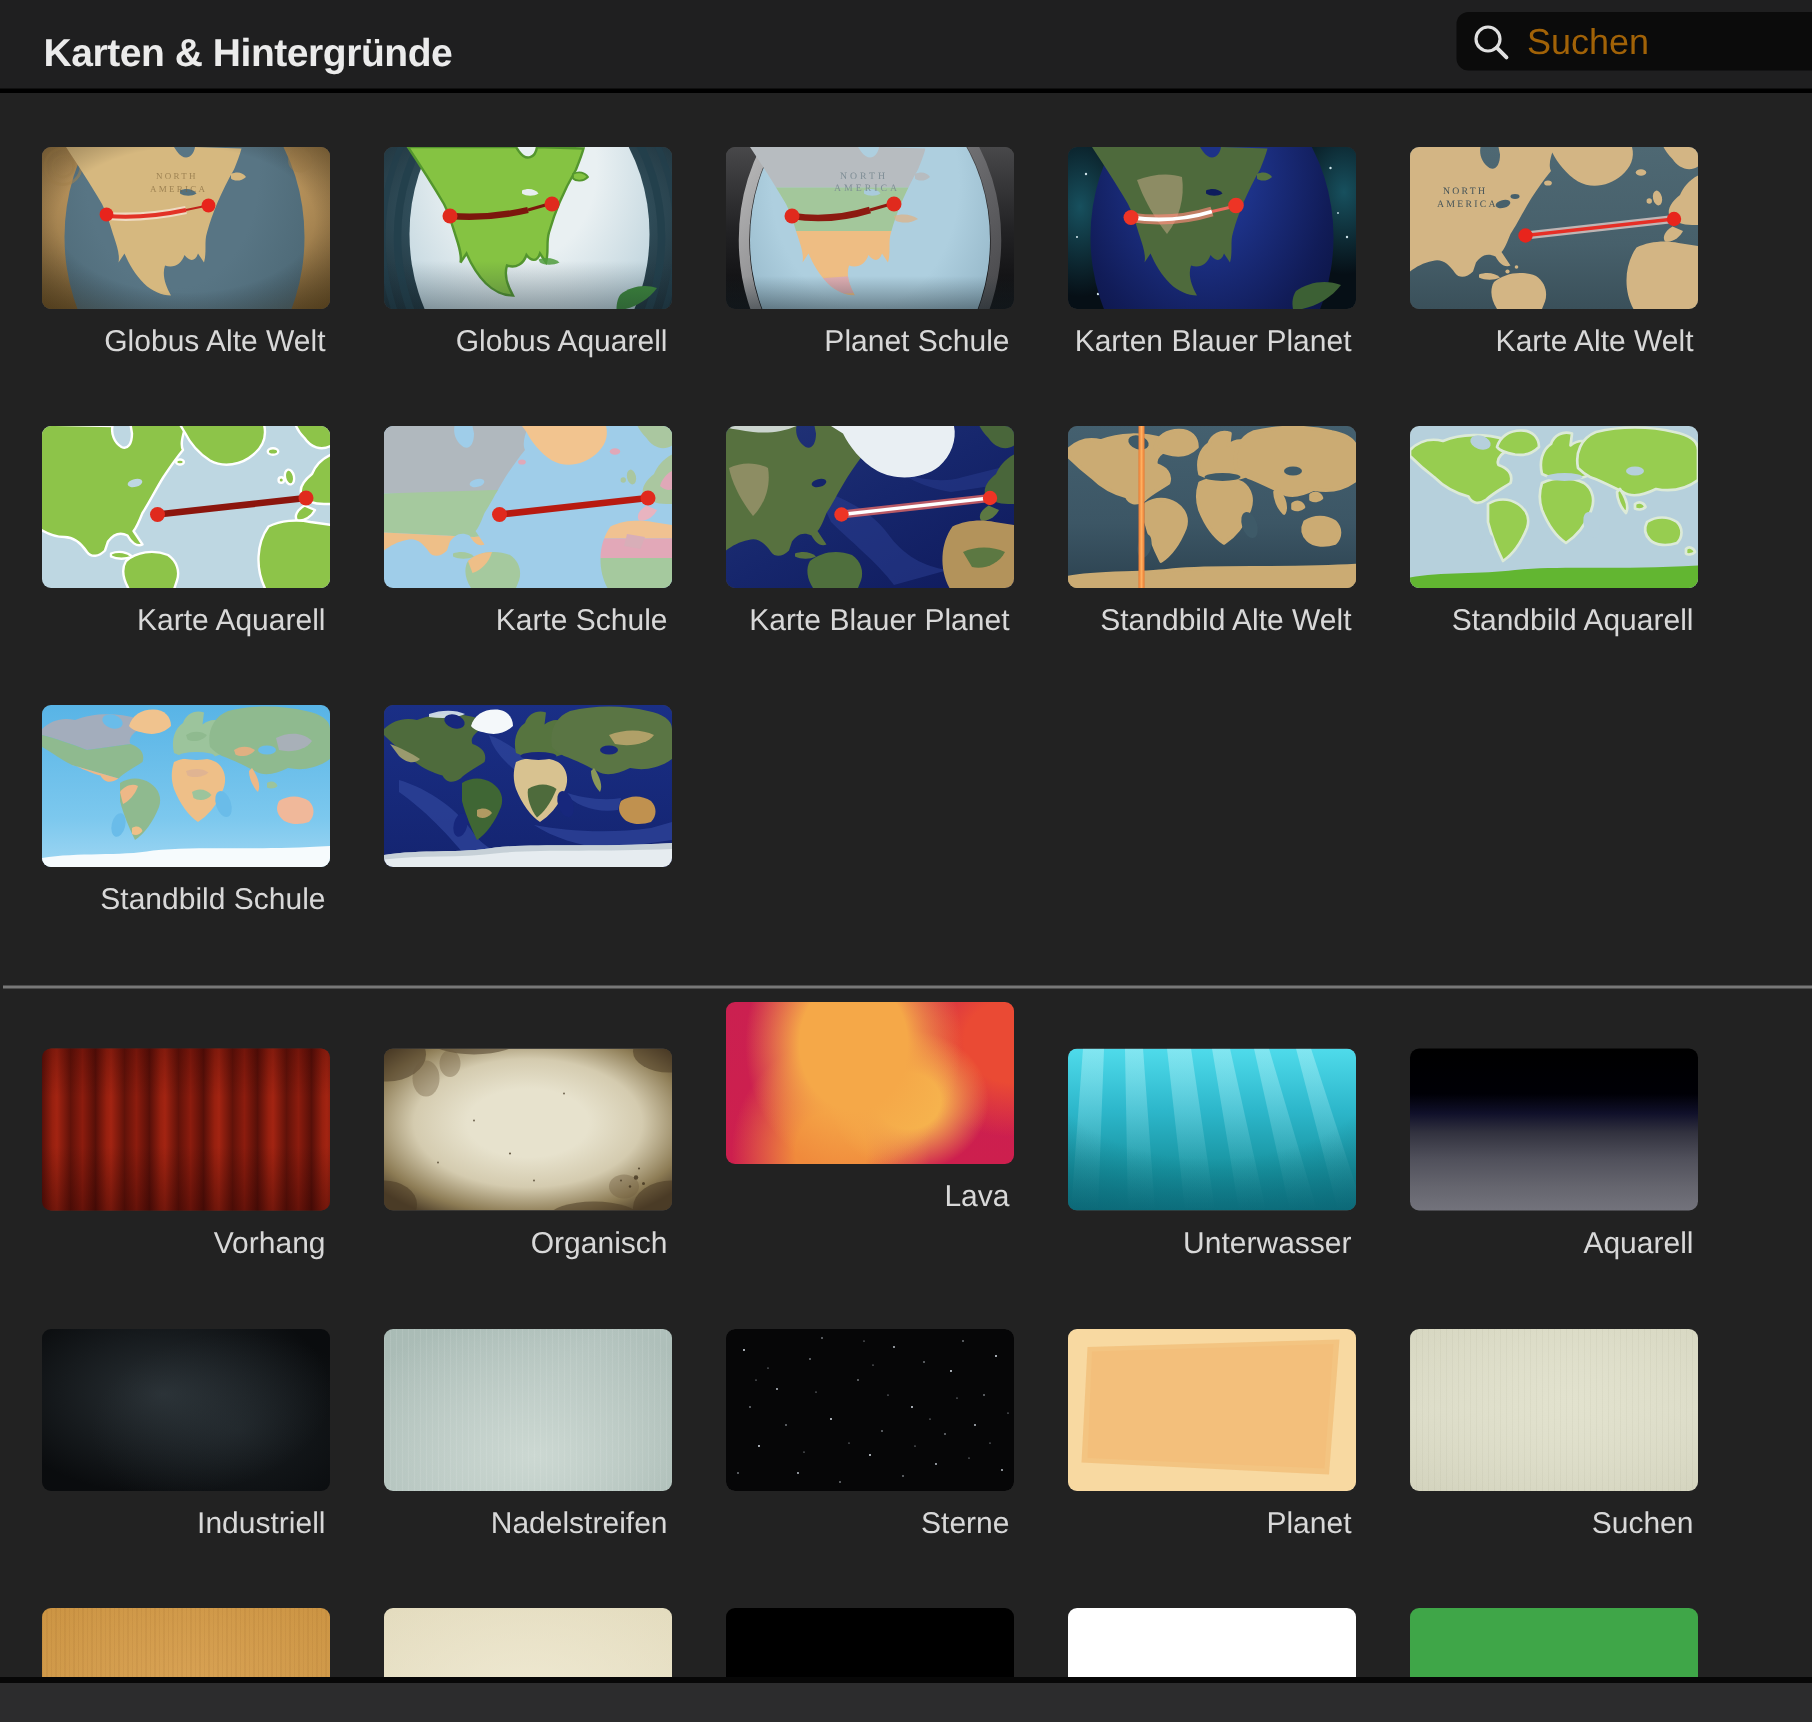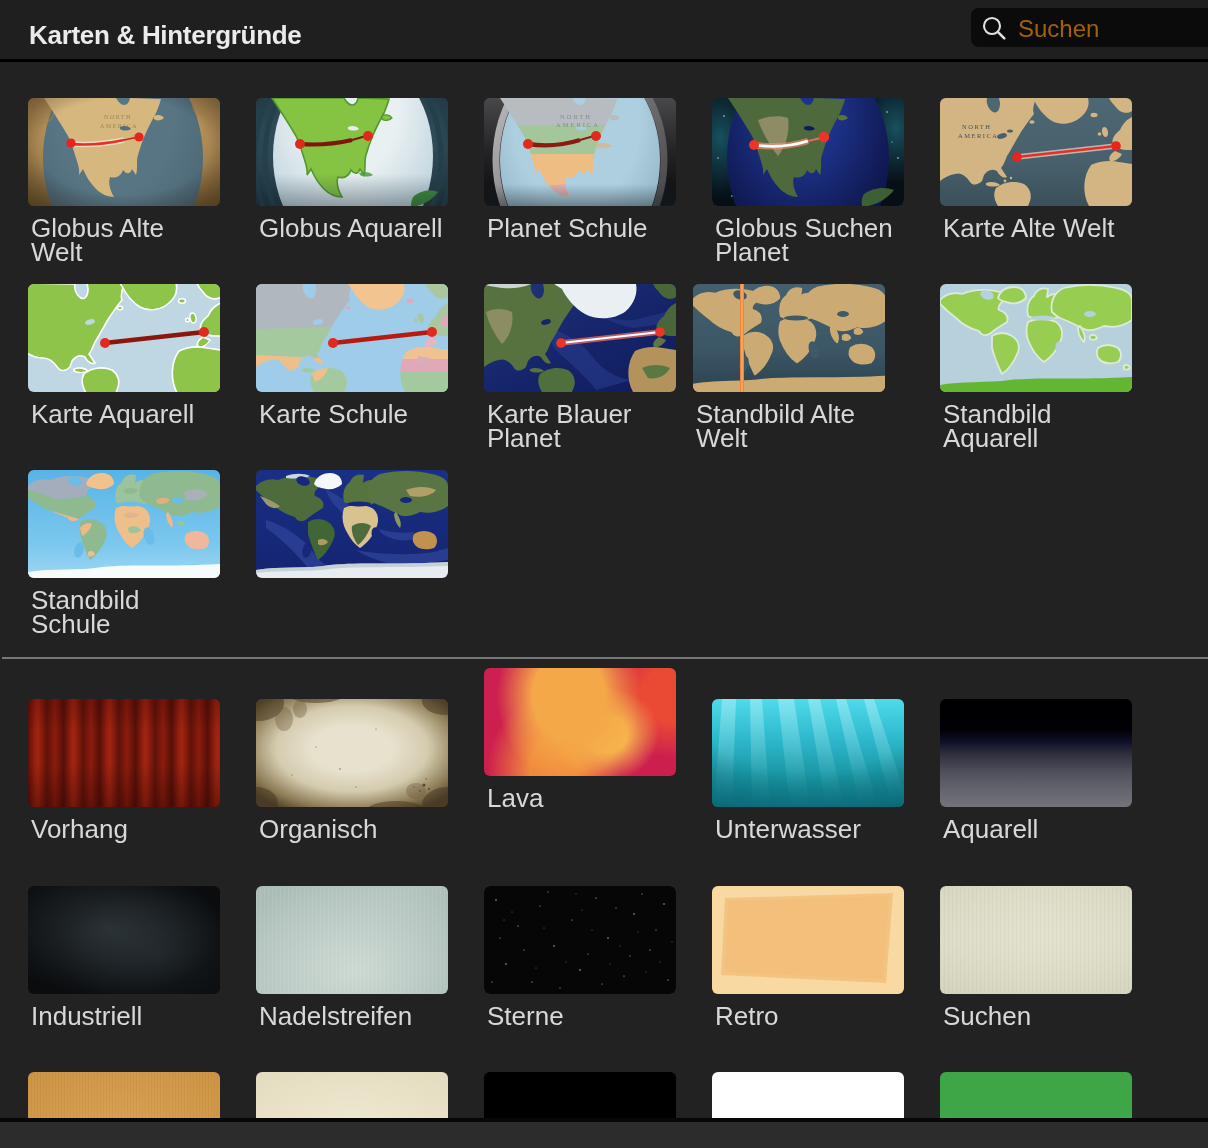--- a/index.html
+++ b/index.html
@@ -6,21 +6,21 @@
 body{width:1208px;height:1148px;background:#222222;font-family:"Liberation Sans",sans-serif;overflow:hidden;position:relative}
 .topbar{position:absolute;left:0;top:0;width:1208px;height:59px;background:#1f1f20}
 .topline{position:absolute;left:0;top:59px;width:1208px;height:3px;background:#000}
 .title{position:absolute;left:29px;top:20px;font-size:26px;font-weight:bold;color:#ebebeb;letter-spacing:-.3px}
 .search{position:absolute;left:971px;top:8px;width:245px;height:39px;background:#0b0b0b;border-radius:8px}
 .search svg{position:absolute;left:11px;top:7px}
 .search .ph{position:absolute;left:47px;top:7px;font-size:24px;color:#a16207}
 .cell{position:absolute;width:192px}
 .thumb{width:192px;height:108px;border-radius:6px;overflow:hidden;position:relative;background:#444}
 .thumb svg{display:block;width:192px;height:108px}
-.label{margin-top:10px;width:186px;margin-left:3px;text-align:left;font-size:26px;line-height:24px;color:#d8d8d8}
+.label{margin-top:10px;width:186px;margin-left:3px;text-align:right;font-size:20px;line-height:24px;color:#d8d8d8}
 .divider{position:absolute;left:2px;top:657px;width:1206px;height:2px;background:#787878}
 .botline{position:absolute;left:0;top:1118px;width:1208px;height:4px;background:#070707;z-index:5}
 .botbar{position:absolute;left:0;top:1122px;width:1208px;height:26px;background:#2c2c2d;z-index:5}
 </style>
 </head>
 <body>
 <div class="topbar"></div>
 <div class="topline"></div>
 <div class="title">Karten &amp; Hintergründe</div>
 <div class="search">
@@ -188,21 +188,21 @@
 <path d="M126,18 C130,16 134,17 136,20 C133,23 128,23 126,21 Z" fill="#56743f"></path>
 <path d="M92,29 C96,27 101,28 103,31 C100,33 95,33 92,31 Z" fill="#0e1c5c"></path>
 <path d="M152,96 C160,90 172,88 182,92 C176,100 166,106 156,108 L150,108 C149,103 150,99 152,96 Z" fill="#3c6034"></path>
 <path d="M42,47 Q70,51 96,43" fill="none" stroke="#ff8878" stroke-width="6.5" opacity=".65"></path>
 <path d="M42,47 Q70,51 96,43" fill="none" stroke="#ffffff" stroke-width="2.6"></path>
 <path d="M96,43 L109,40" fill="none" stroke="#e86a5c" stroke-width="2"></path>
 <circle cx="42" cy="47" r="5" fill="#ee3425"></circle>
         <circle cx="112" cy="39" r="5.2" fill="#ee3425"></circle>
 </svg>
     </div>
-    <div class="label">Globus Suchen Planet</div>
+    <div class="label">Karten Blauer Planet</div>
   </div>
 <div class="cell" style="left:940px;top:98px">
     <div class="thumb" id="t5">
       <svg viewBox="0 0 192 108" preserveAspectRatio="none">
 <defs>
 <linearGradient id="o5" x1="0" y1="0" x2="0" y2="1">
             <stop offset="0" stop-color="#4e6873"></stop>
             <stop offset=".6" stop-color="#47606b"></stop>
             <stop offset="1" stop-color="#3a505a"></stop>
           </linearGradient>
@@ -330,21 +330,21 @@
 <path d="M46,85 C51,83 57,84 60,87 C56,89 50,89 46,87 Z" fill="#57713f"></path>
 <ellipse cx="62" cy="38" rx="5" ry="2.6" transform="rotate(-14 62 38)" fill="#14246a"></ellipse>
 <path d="M77,59 L176,48" fill="none" stroke="#ff7064" stroke-width="5.5" opacity=".7"></path>
 <path d="M77,59 L176,48" fill="none" stroke="#ffffff" stroke-width="2.2"></path>
 <circle cx="77" cy="59" r="4.8" fill="#ee3425"></circle>
         <circle cx="176" cy="48" r="4.8" fill="#ee3425"></circle>
 </svg>
     </div>
     <div class="label">Karte Blauer Planet</div>
   </div>
-<div class="cell" style="left:693px;top:284px">
+<div class="cell" style="left:712px;top:284px">
     <div class="thumb" id="t9">
       <svg viewBox="0 0 192 108" preserveAspectRatio="none">
 <defs>
 <linearGradient id="o9" x1="0" y1="0" x2="0" y2="1">
             <stop offset="0" stop-color="#44606f"></stop>
             <stop offset=".6" stop-color="#3c5665"></stop>
             <stop offset="1" stop-color="#2c4250"></stop>
           </linearGradient>
 <linearGradient id="l9" x1="0" y1="0" x2="1" y2="0">
             <stop offset="0" stop-color="#e87830"></stop>
@@ -653,21 +653,21 @@
     <div class="label">Sterne</div>
   </div>
 <div class="cell" style="left:712px;top:886px">
     <div class="thumb" id="t21">
       <svg viewBox="0 0 192 108" preserveAspectRatio="none">
 <rect width="192" height="108" fill="#f8d9a1"></rect>
 <polygon points="13,12 181,7 174,97 9,89" fill="#eeb368" opacity=".55"></polygon>
 <polygon points="16,15 177,10 171,93 13,86" fill="#f3bf7b"></polygon>
 </svg>
     </div>
-    <div class="label">Retro</div>
+    <div class="label">Planet</div>
   </div>
 <div class="cell" style="left:940px;top:886px">
     <div class="thumb" id="t22" style="background:
 repeating-linear-gradient(90deg,rgba(120,120,90,.06) 0 1px,rgba(0,0,0,0) 1px 4px),
 radial-gradient(180px 120px at 55% 45%,#e2e2ce,rgba(226,226,206,0) 90%),
 linear-gradient(180deg,#d4d4be 0%,#dadac6 50%,#d0d0ba 100%);"></div>
     <div class="label">Suchen</div>
   </div>
 
 <div class="cell" style="left:28px;top:1072px">

